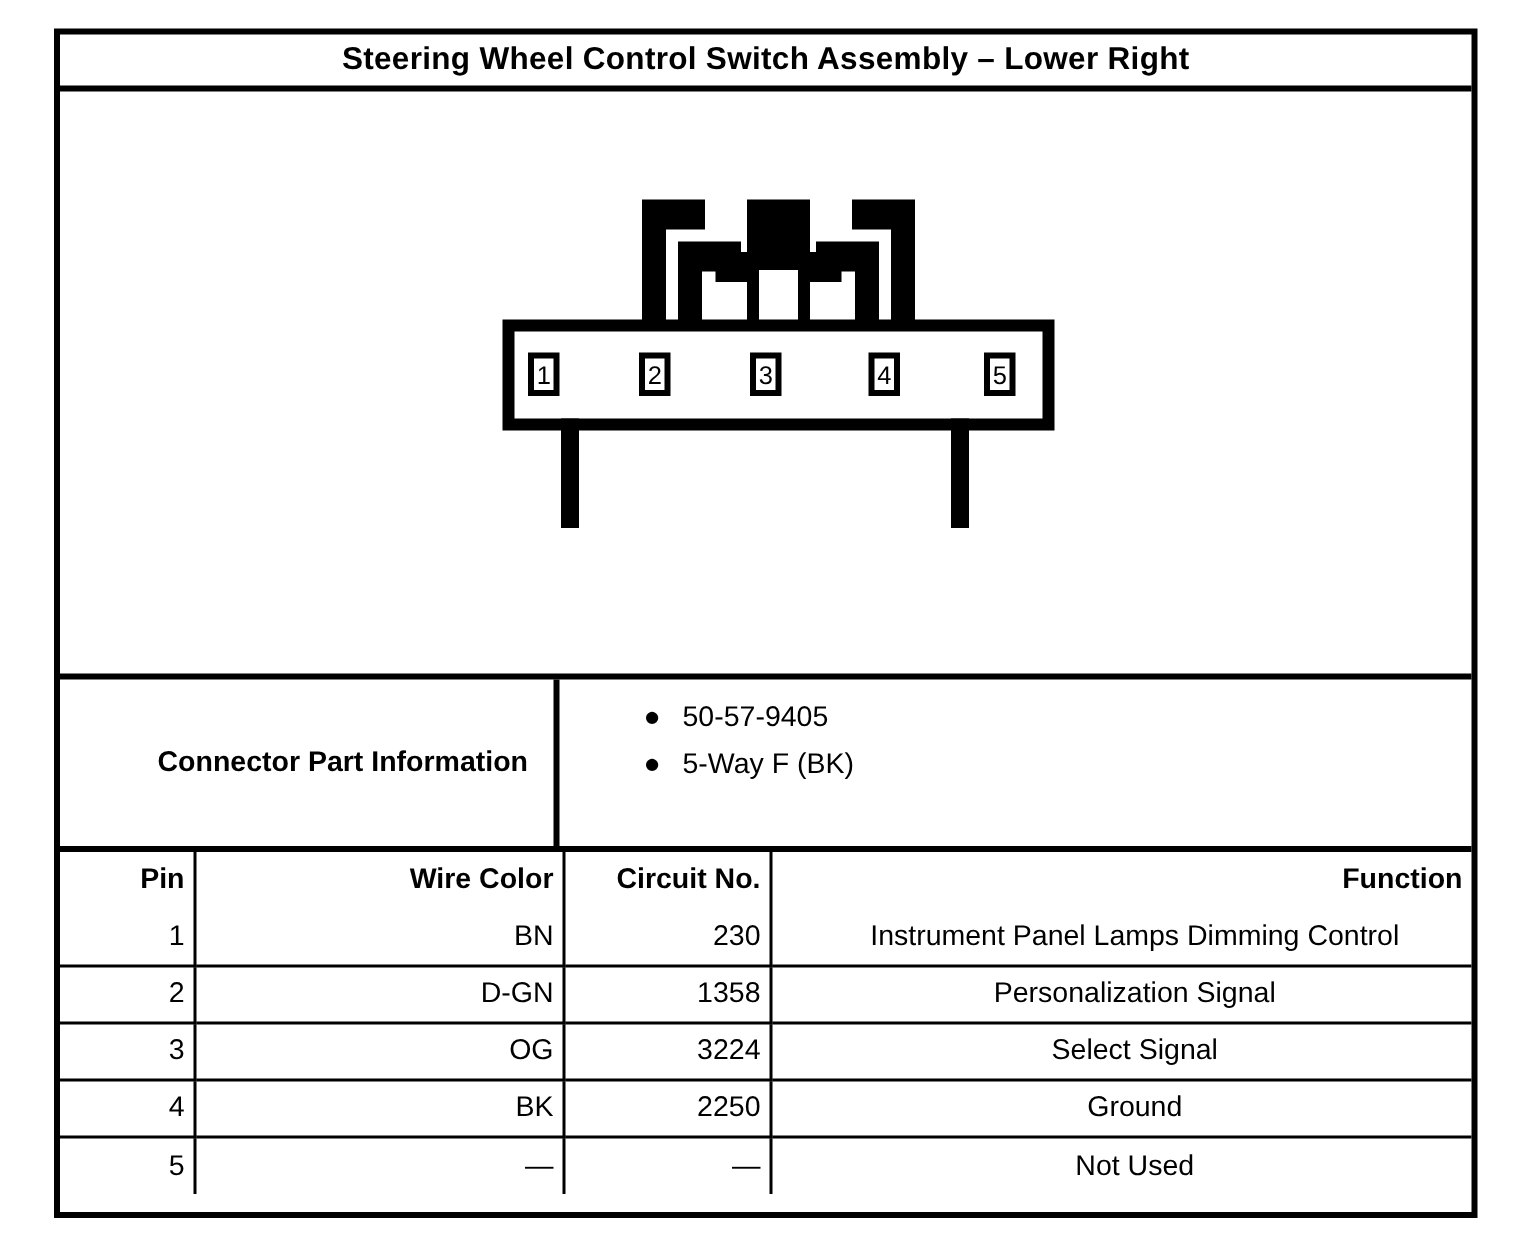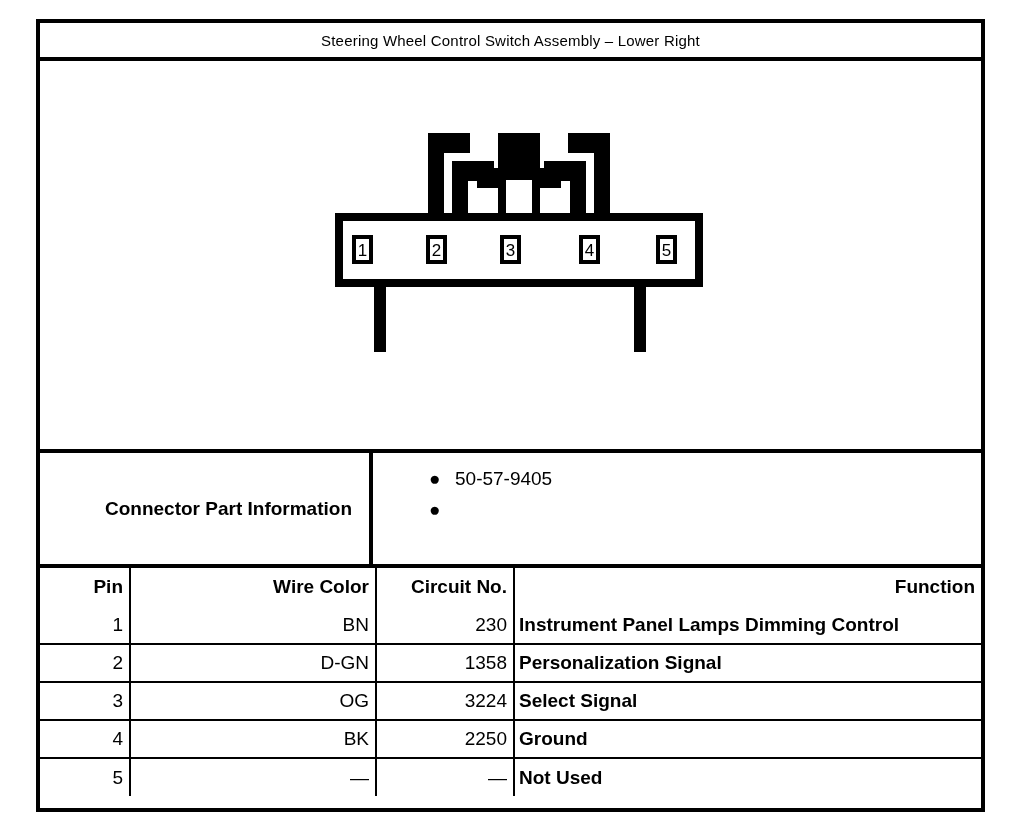--- a/index.html
+++ b/index.html
@@ -31,22 +31,22 @@
   
   .title-row {
     height: 38px;
     box-sizing: border-box;
     border-bottom: 4px solid #000;
     display: flex;
     align-items: center;
     justify-content: center;
   }
   .title-text {
-    font-size: 15px;
-    font-weight: normal;
+    font-size: 21px;
+    font-weight: bold;
     letter-spacing: 0.2px;
     white-space: nowrap;
   }
 
   
   .diagram-row {
     height: 392px;
     box-sizing: border-box;
     border-bottom: 4px solid #000;
     position: relative;
@@ -140,23 +140,22 @@
   }
   .pin-table th:first-child,
   .pin-table td:first-child {
     border-left-width: 0;
   }
   .pin-table th:last-child,
   .pin-table td:last-child {
     border-right-width: 0;
   }
   .pin-table .func-cell {
-    text-align: left;
-    padding-left: 4px;
-    font-weight: bold;
+    text-align: center;
+    padding-left: 23px;
   }
 </style>
 </head>
 <body>
 
 <div id="sheet">
 
   <div class="title-row">
     <div class="title-text">Steering Wheel Control Switch Assembly – Lower Right</div>
   </div>
@@ -203,20 +202,21 @@
       <div class="info-label-text">Connector Part Information</div>
     </div>
     <div class="info-values-cell">
       <ul class="bullet-list">
         <li class="bullet-item">
           <span class="bullet-dot">●</span>
           <span class="bullet-label">50-57-9405</span>
         </li>
         <li class="bullet-item">
           <span class="bullet-dot">●</span>
+          <span class="bullet-label">5-Way F (BK)</span>
         </li>
       </ul>
     </div>
   </div>
 
   <table class="pin-table">
     <colgroup>
       <col class="c-pin">
       <col class="c-wire">
       <col class="c-circuit">

